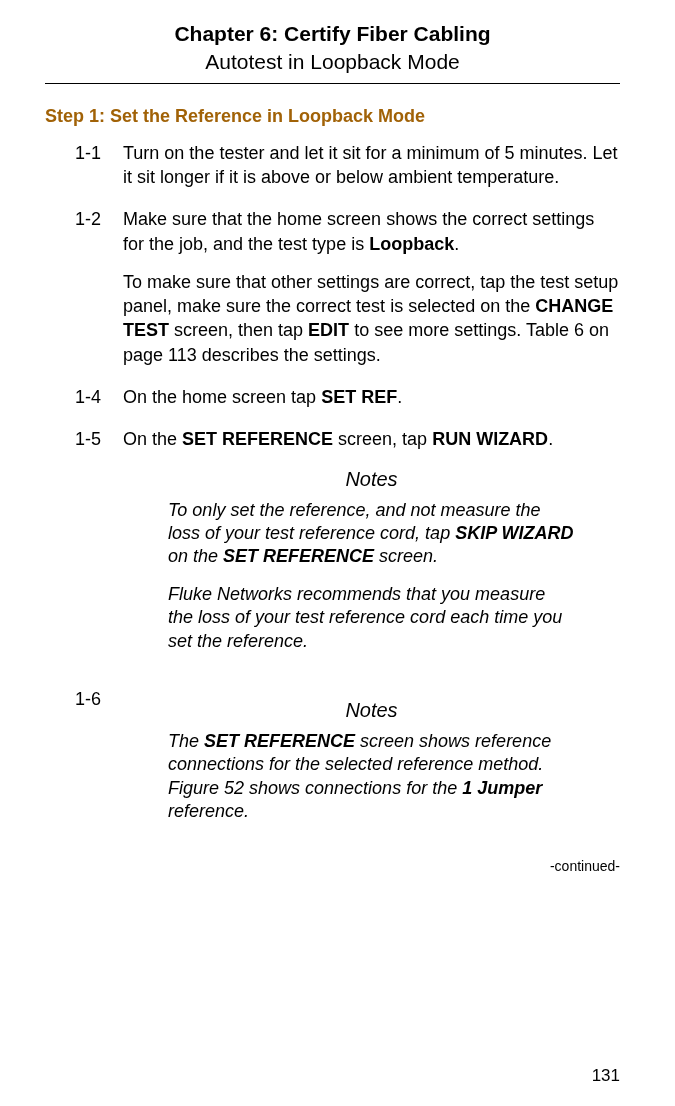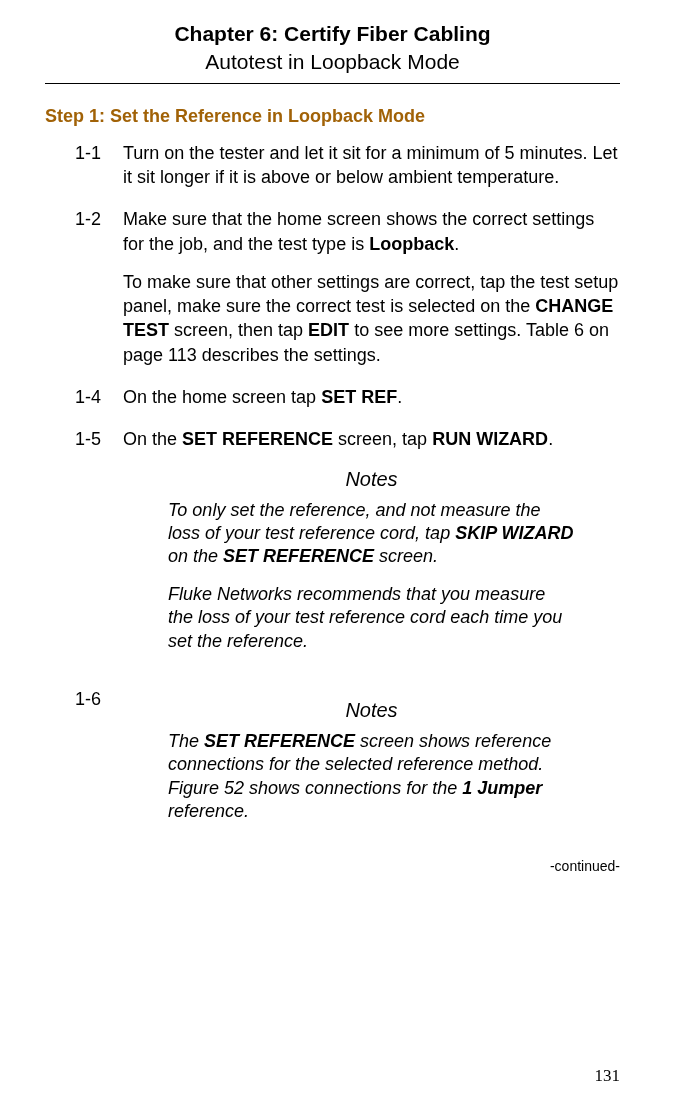--- a/index.html
+++ b/index.html
@@ -70,21 +70,20 @@
     .continued {
       text-align: right;
       font-size: 14px;
       margin-top: 6px;
     }
     .page-number {
       position: absolute;
       bottom: 20px;
       right: 55px;
       font-size: 17px;
-      font-family: Liberation Serif, serif;
     }
   </style>
 </head>
 <body>
 
 <div class="header">
   <div class="header-chapter">Chapter 6: Certify Fiber Cabling</div>
   <div class="header-section">Autotest in Loopback Mode</div>
 </div>
 <hr class="hr">

